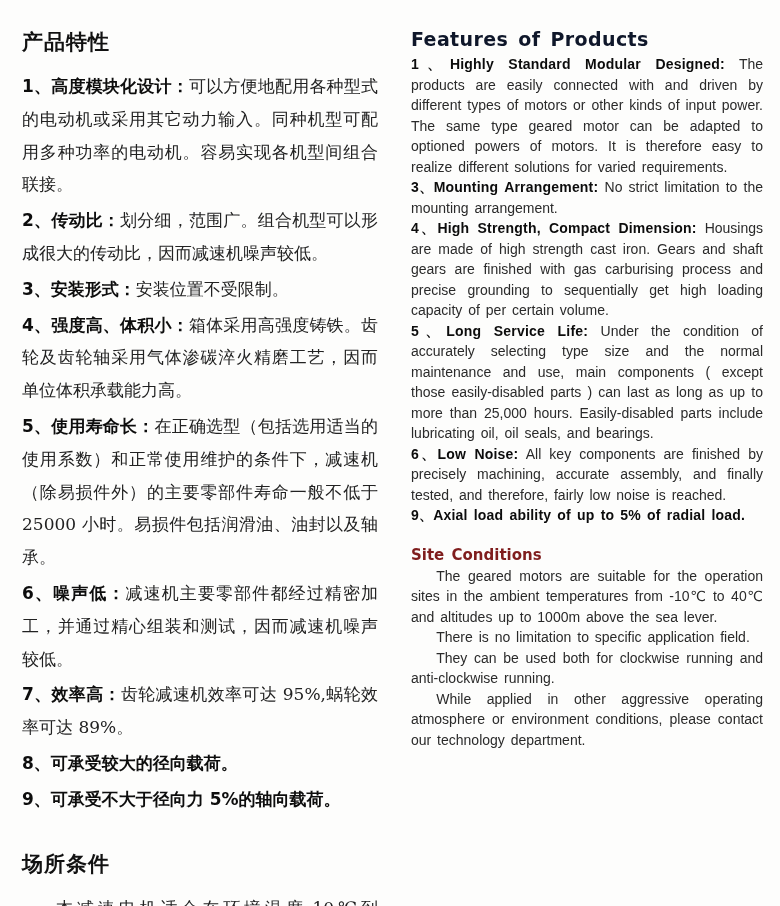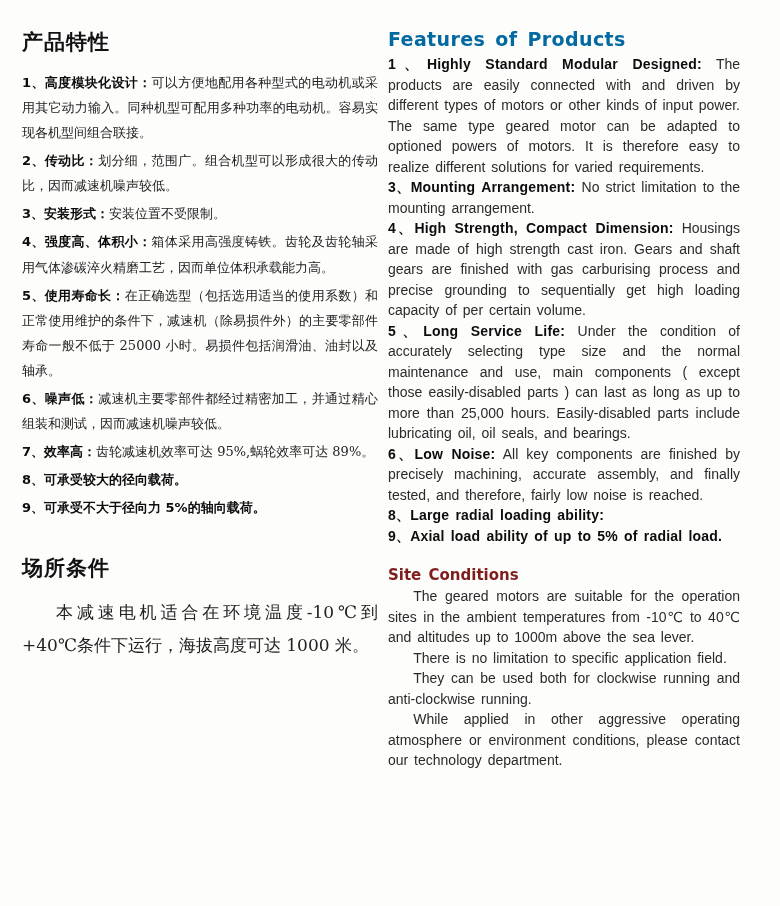--- a/index.html
+++ b/index.html
@@ -9,40 +9,40 @@
   }
   .page {
     position: relative;
     width: 780px;
     height: 906px;
     background: #fdfdfc;
     overflow: hidden;
     box-sizing: border-box;
     padding: 28px 23px 0 22px;
     display: flex;
-    gap: 10px;
+    gap: 33px;
     color: #1e1e1e;
   }
   .col { box-sizing: border-box; }
   .col-left  { width: 356px; flex: 0 0 356px; }
   .col-right { width: 352px; flex: 0 0 352px; }
 
   
   .cn-title {
     font-family: "DejaVu Sans", "Liberation Sans", sans-serif;
     font-weight: 700;
     font-size: 21px;
     color: #111;
     margin: 0 0 14px 0;
     letter-spacing: 1px;
   }
   .cn-item {
     margin: 0 0 3px 0;
     font-family: "DejaVu Serif", "Liberation Serif", serif;
-    font-size: 13px;
+    font-size: 17px;
     line-height: 1.93;
     text-align: justify;
     color: #222;
   }
   .cn-label {
     font-family: "DejaVu Sans", "Liberation Sans", sans-serif;
     font-weight: 700;
     color: #0d0d0d;
   }
   .cn-site-title { margin-top: 34px; }
@@ -54,21 +54,21 @@
     text-align: justify;
     text-indent: 2em;
     color: #222;
   }
 
   
   .en-title {
     font-family: "DejaVu Sans", "Liberation Sans", sans-serif;
     font-weight: 700;
     font-size: 19px;
-    color: #0369a1;
+    color: #0f172a;
     margin: 0 0 4px 0;
     letter-spacing: 0.4px;
     word-spacing: 3px;
   }
   .en-item {
     margin: 0;
     font-family: "Liberation Sans", "DejaVu Sans", sans-serif;
     font-size: 14px;
     line-height: 1.465;
     text-align: justify;
@@ -123,21 +123,20 @@
   </div>
 
   <div class="col col-right">
     <h1 class="en-title">Features of Products</h1>
 
     <p class="en-item"><span class="en-label">1、Highly Standard Modular Designed:</span> <span>The products are easily connected with and driven by different types of motors or other kinds of input power. The same type geared motor can be adapted to optioned powers of motors. It is therefore easy to realize different solutions for varied requirements.</span></p>
     <p class="en-item"><span class="en-label">3、Mounting Arrangement:</span> <span>No strict limitation to the mounting arrangement.</span></p>
     <p class="en-item"><span class="en-label">4、High Strength, Compact Dimension:</span> <span>Housings are made of high strength cast iron. Gears and shaft gears are finished with gas carburising process and precise grounding to sequentially get high loading capacity of per certain volume.</span></p>
     <p class="en-item"><span class="en-label">5、Long Service Life:</span> <span>Under the condition of accurately selecting type size and the normal maintenance and use, main components ( except those easily-disabled parts ) can last as long as up to more than 25,000 hours. Easily-disabled parts include lubricating oil, oil seals, and bearings.</span></p>
     <p class="en-item"><span class="en-label">6、Low Noise:</span> <span>All key components are finished by precisely machining, accurate assembly, and finally tested, and therefore, fairly low noise is reached.</span></p>
-    <p class="en-item"><span class="en-label">8、Large radial loading ability:</span></p>
     <p class="en-item"><span class="en-label">9、Axial load ability of up to 5% of radial load.</span></p>
 
     <h2 class="en-subtitle">Site Conditions</h2>
     <p class="en-para">The geared motors are suitable for the operation sites in the ambient temperatures from -10℃ to 40℃ and altitudes up to 1000m above the sea lever.</p>
     <p class="en-para">There is no limitation to specific application field.</p>
     <p class="en-para">They can be used both for clockwise running and anti-clockwise running.</p>
     <p class="en-para">While applied in other aggressive operating atmosphere or environment conditions, please contact our technology department.</p>
   </div>
 
 </div>

